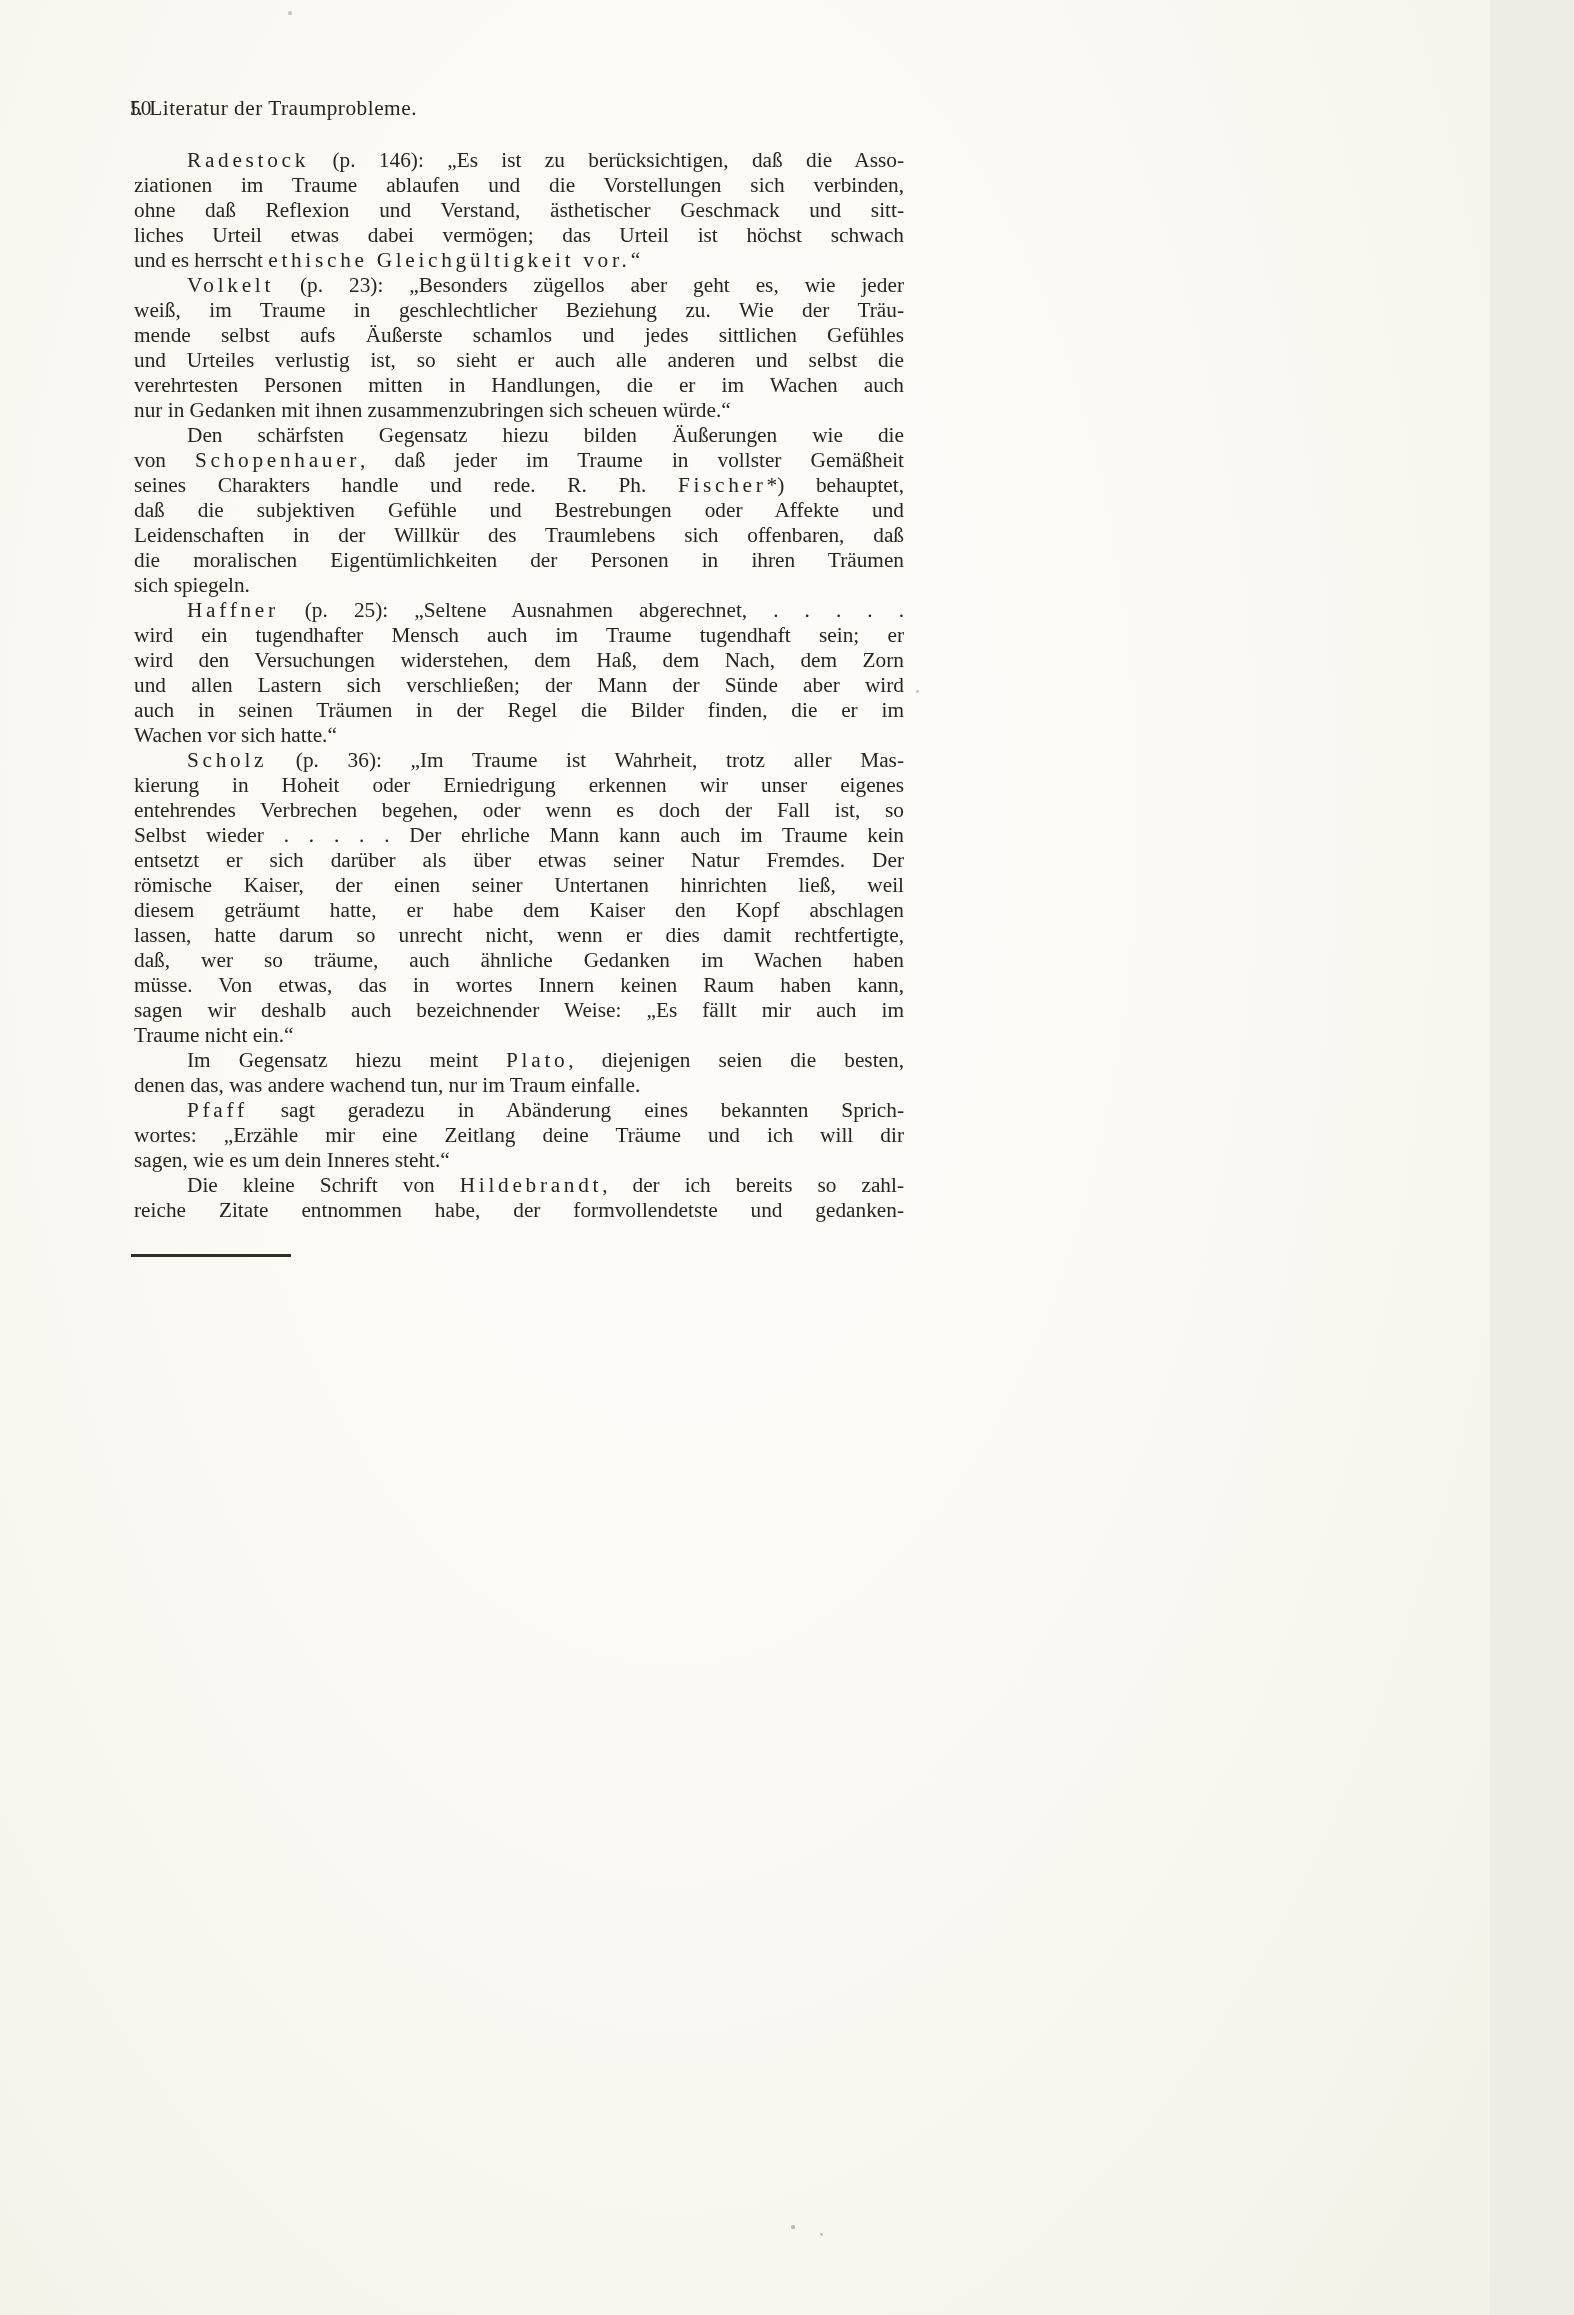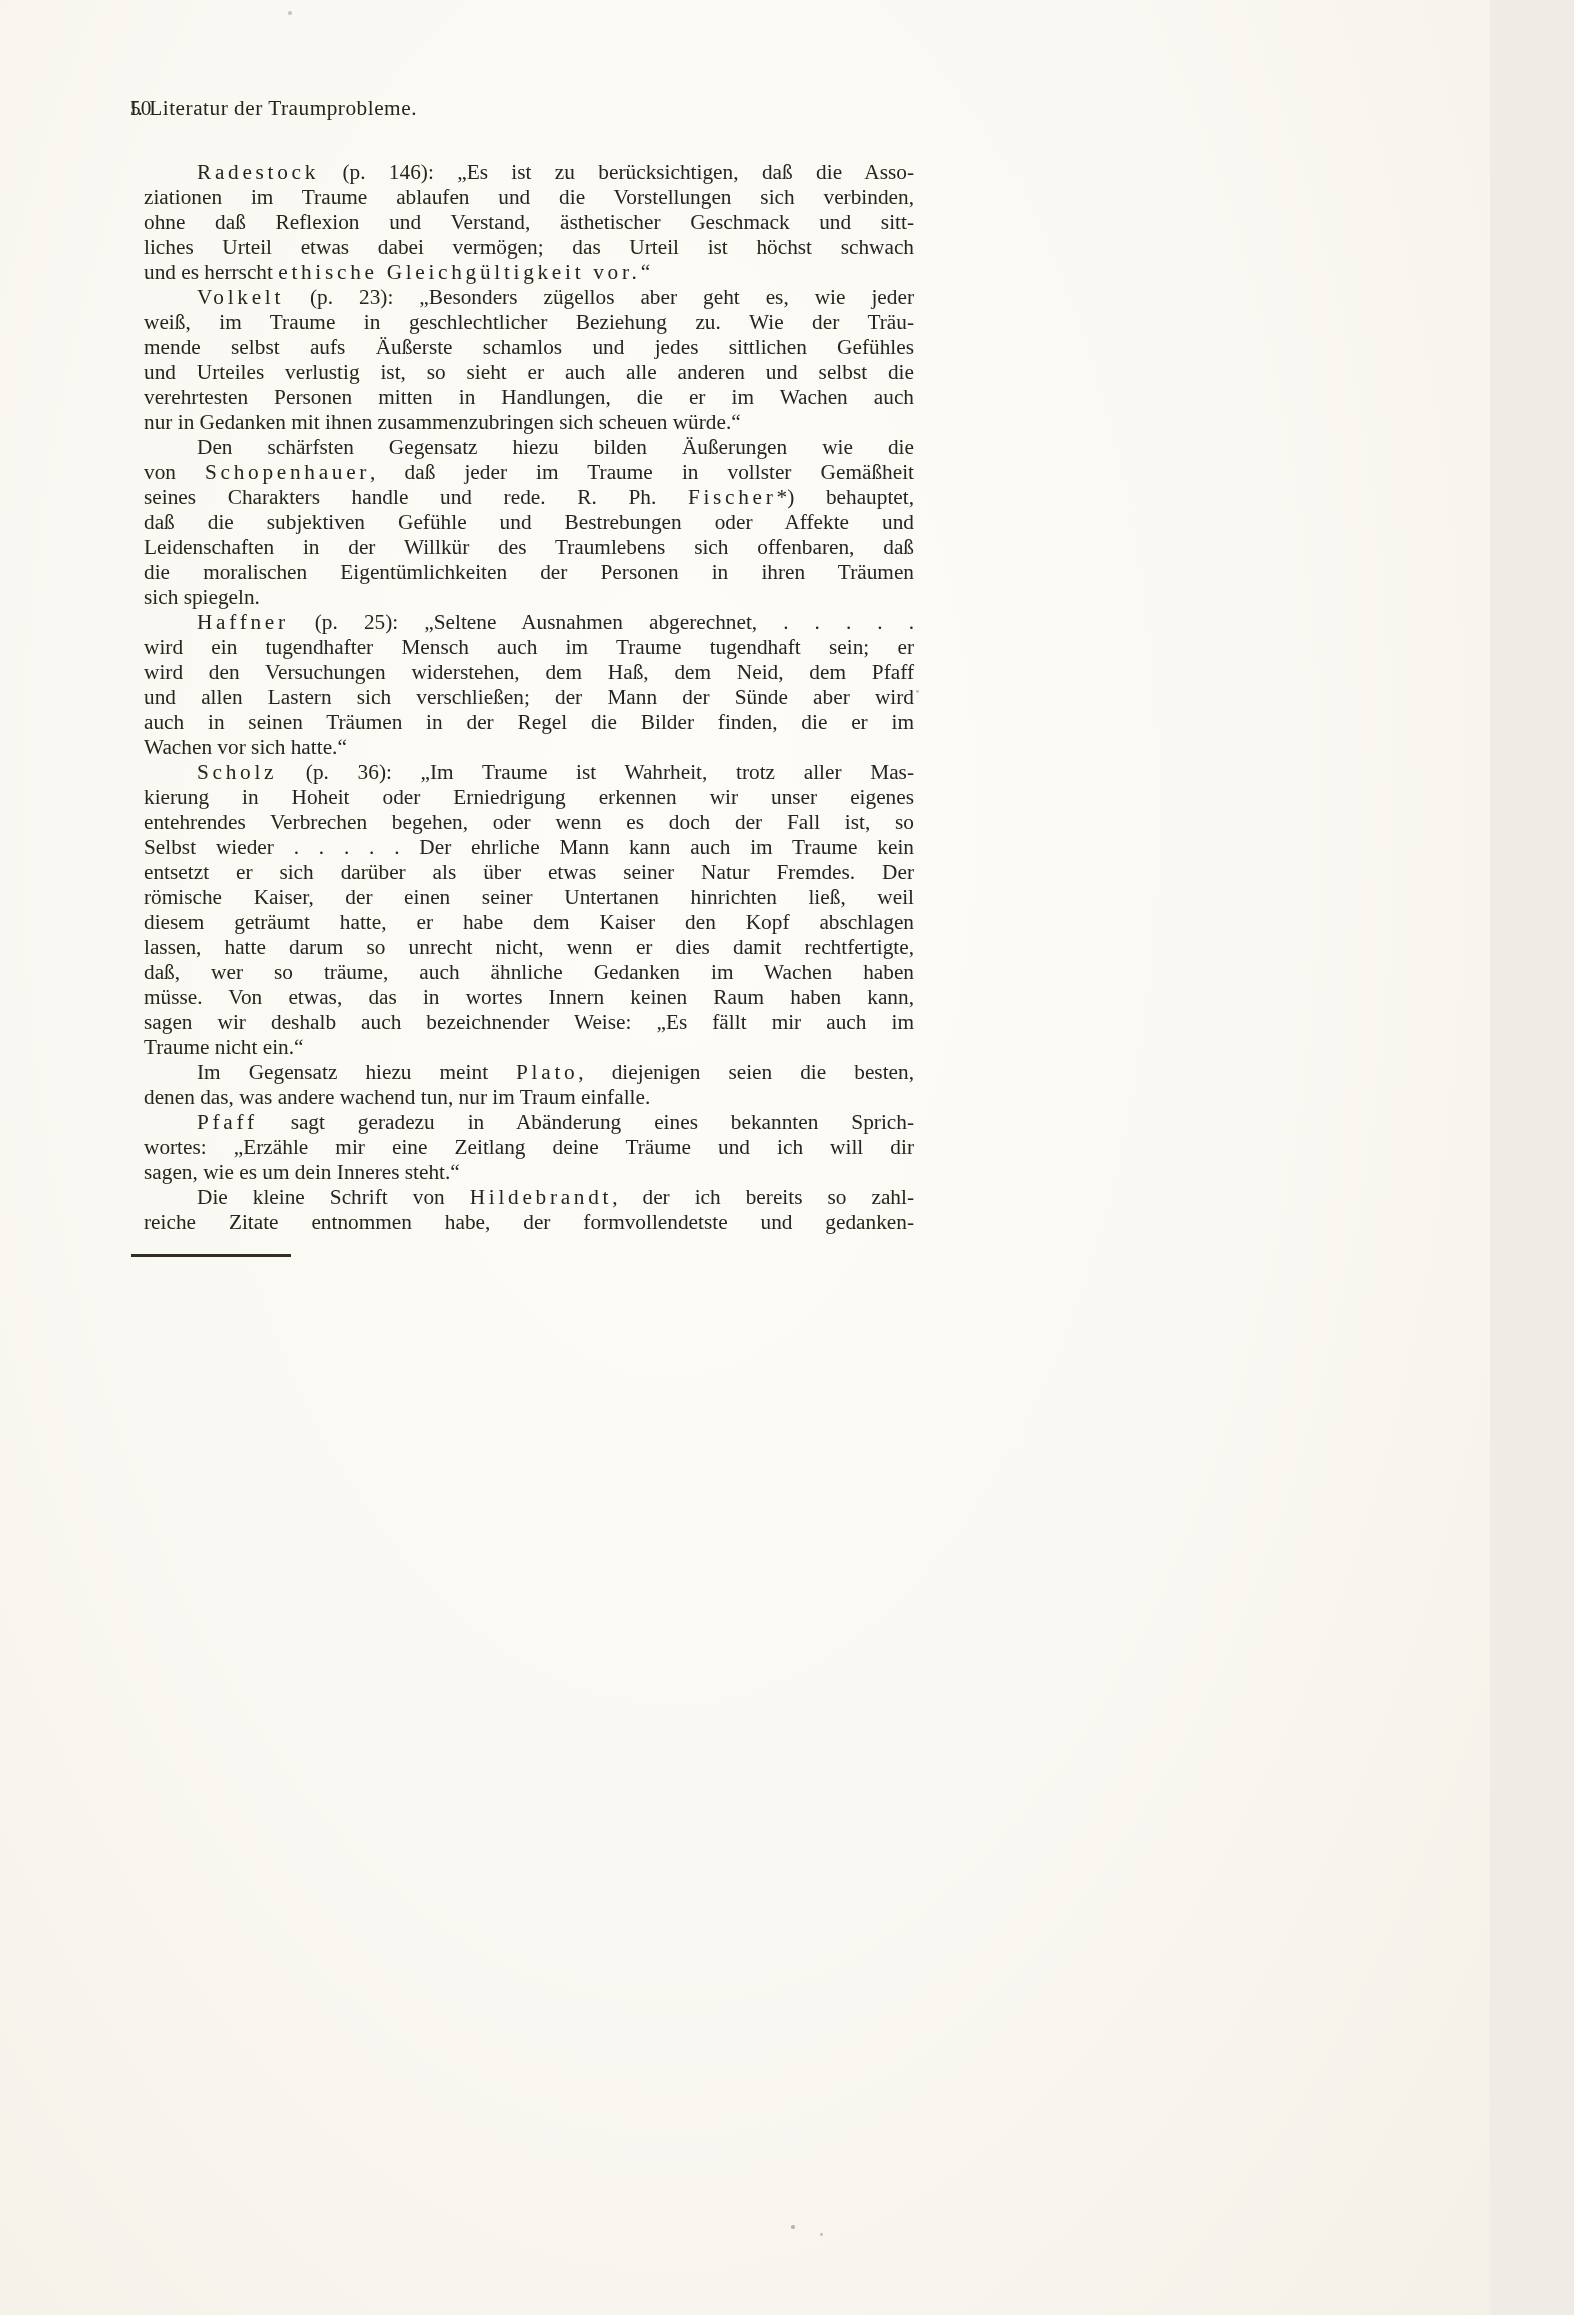--- a/index.html
+++ b/index.html
@@ -6,21 +6,21 @@
   .page {
     position:relative; width:1490px; height:2315px;
     background: radial-gradient(ellipse at 45% 35%, #fdfcf9 0%, #faf8f2 55%, #f3f0e7 100%);
     font-family:"Liberation Serif","DejaVu Serif",serif;
     color:#29241d;
     overflow:hidden;
   }
   .header-row { position:absolute; left:130px; top:96px; width:770px; height:26px; font-size:21.3px; }
   .page-number { position:absolute; left:0; top:0; }
   .running-header { text-align:left; letter-spacing:0.5px; }
-  .body-text { position:absolute; left:144px; top:148px; width:770px; font-size:21.3px;margin-top:12px; }
+  .body-text { position:absolute; left:134px; top:148px; width:770px; font-size:21.3px; }
   .tline { height:25px; line-height:25px; white-space:normal; }
   .j { text-align:justify; text-align-last:justify; }
   .ind { text-indent:53px; }
   .sperr { letter-spacing:3.7px; }
   .footnote-rule { position:absolute; left:131px; top:1254px; width:160px; height:2.8px; background:#332d26; }
   .footnote-text { position:absolute; left:130px; top:1273px; width:770px; font-size:19px; }
   .footnote-text .tline { height:24px; line-height:24px; }
   .footnote-text .ind { text-indent:50px; }
   .footnote-text .sperr { letter-spacing:2.8px; }
   .speck { position:absolute; border-radius:50%; background:#6e695f; }
@@ -56,21 +56,21 @@
         <div class="tline j"><span>von </span><span class="sperr">Schopenhauer</span><span>, daß jeder im Traume in vollster Gemäßheit</span></div>
         <div class="tline j"><span>seines Charakters handle und rede. R. Ph. </span><span class="sperr">Fischer</span><span>*) behauptet,</span></div>
         <div class="tline j"><span>daß die subjektiven Gefühle und Bestrebungen oder Affekte und</span></div>
         <div class="tline j"><span>Leidenschaften in der Willkür des Traumlebens sich offenbaren, daß</span></div>
         <div class="tline j"><span>die moralischen Eigentümlichkeiten der Personen in ihren Träumen</span></div>
         <div class="tline"><span>sich spiegeln.</span></div>
       </div>
       <div>
         <div class="tline j ind"><span class="sperr">Haffner</span><span> (p. 25): „Seltene Ausnahmen abgerechnet, . . . . .</span></div>
         <div class="tline j"><span>wird ein tugendhafter Mensch auch im Traume tugendhaft sein; er</span></div>
-        <div class="tline j"><span>wird den Versuchungen widerstehen, dem Haß, dem Neid, dem Pfaff</span></div>
+        <div class="tline j"><span>wird den Versuchungen widerstehen, dem Haß, dem Nach, dem Zorn</span></div>
         <div class="tline j"><span>und allen Lastern sich verschließen; der Mann der Sünde aber wird</span></div>
         <div class="tline j"><span>auch in seinen Träumen in der Regel die Bilder finden, die er im</span></div>
         <div class="tline"><span>Wachen vor sich hatte.“</span></div>
       </div>
       <div>
         <div class="tline j ind"><span class="sperr">Scholz</span><span> (p. 36): „Im Traume ist Wahrheit, trotz aller Mas-</span></div>
         <div class="tline j"><span>kierung in Hoheit oder Erniedrigung erkennen wir unser eigenes</span></div>
         <div class="tline j"><span>entehrendes Verbrechen begehen, oder wenn es doch der Fall ist, so</span></div>
         <div class="tline j"><span>Selbst wieder . . . . . Der ehrliche Mann kann auch im Traume kein</span></div>
         <div class="tline j"><span>entsetzt er sich darüber als über etwas seiner Natur Fremdes. Der</span></div>

